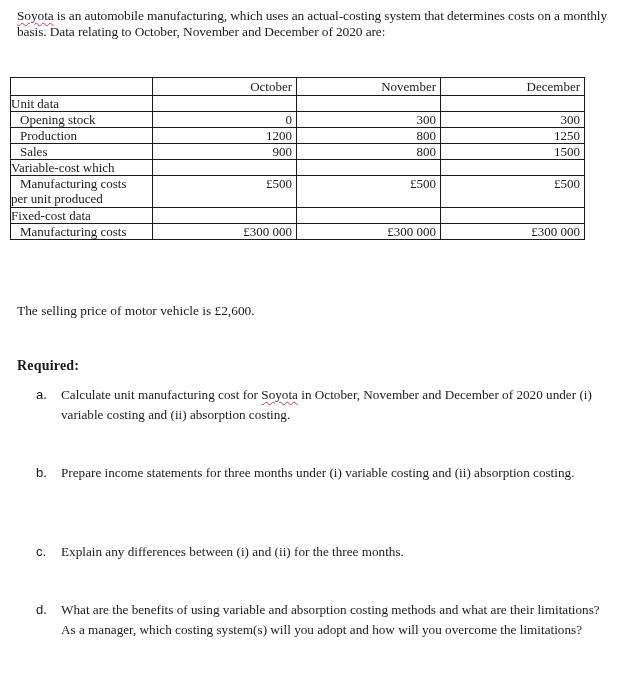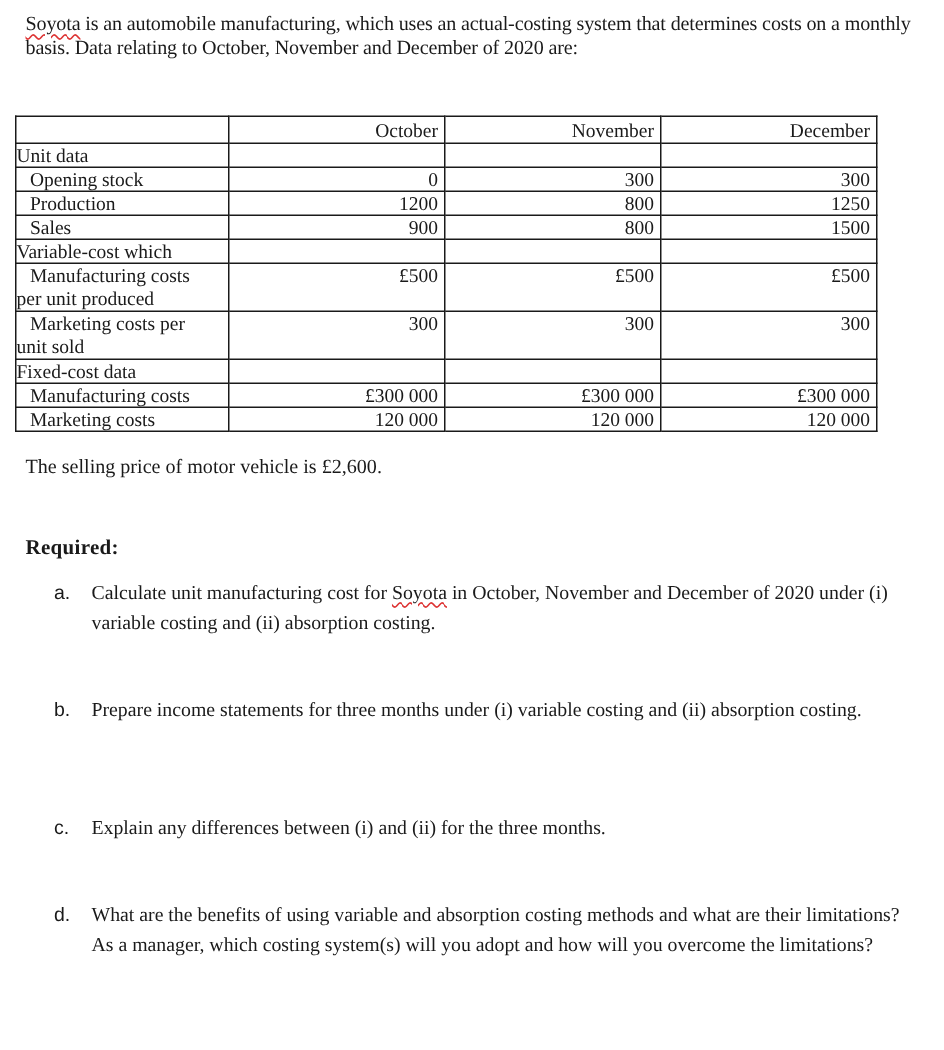--- a/index.html
+++ b/index.html
@@ -100,43 +100,31 @@
     <td class="num"></td>
     <td class="num"></td>
     <td class="num"></td>
   </tr>
   <tr class="tall">
     <td class="lab"><span class="indent">Manufacturing costs</span><br><span>per unit produced</span></td>
     <td class="num">£500</td>
     <td class="num">£500</td>
     <td class="num">£500</td>
   </tr>
-  <tr class="tall">
-    <td class="lab"><span class="indent">Marketing costs per</span><br><span>unit sold</span></td>
-    <td class="num">300</td>
-    <td class="num">300</td>
-    <td class="num">300</td>
-  </tr>
   <tr>
     <td class="lab">Fixed-cost data</td>
     <td class="num"></td>
     <td class="num"></td>
     <td class="num"></td>
   </tr>
   <tr>
     <td class="lab"><span class="indent">Manufacturing costs</span></td>
     <td class="num">£300 000</td>
     <td class="num">£300 000</td>
     <td class="num">£300 000</td>
-  </tr>
-  <tr>
-    <td class="lab"><span class="indent">Marketing costs</span></td>
-    <td class="num">120 000</td>
-    <td class="num">120 000</td>
-    <td class="num">120 000</td>
   </tr>
 </tbody>
   </table>
 
 <div class="after-table">The selling price of motor vehicle is £2,600.</div>
 
 <div class="required">Required:</div>
 
 <div class="q" id="qa">
   <span class="letter">a.</span>

